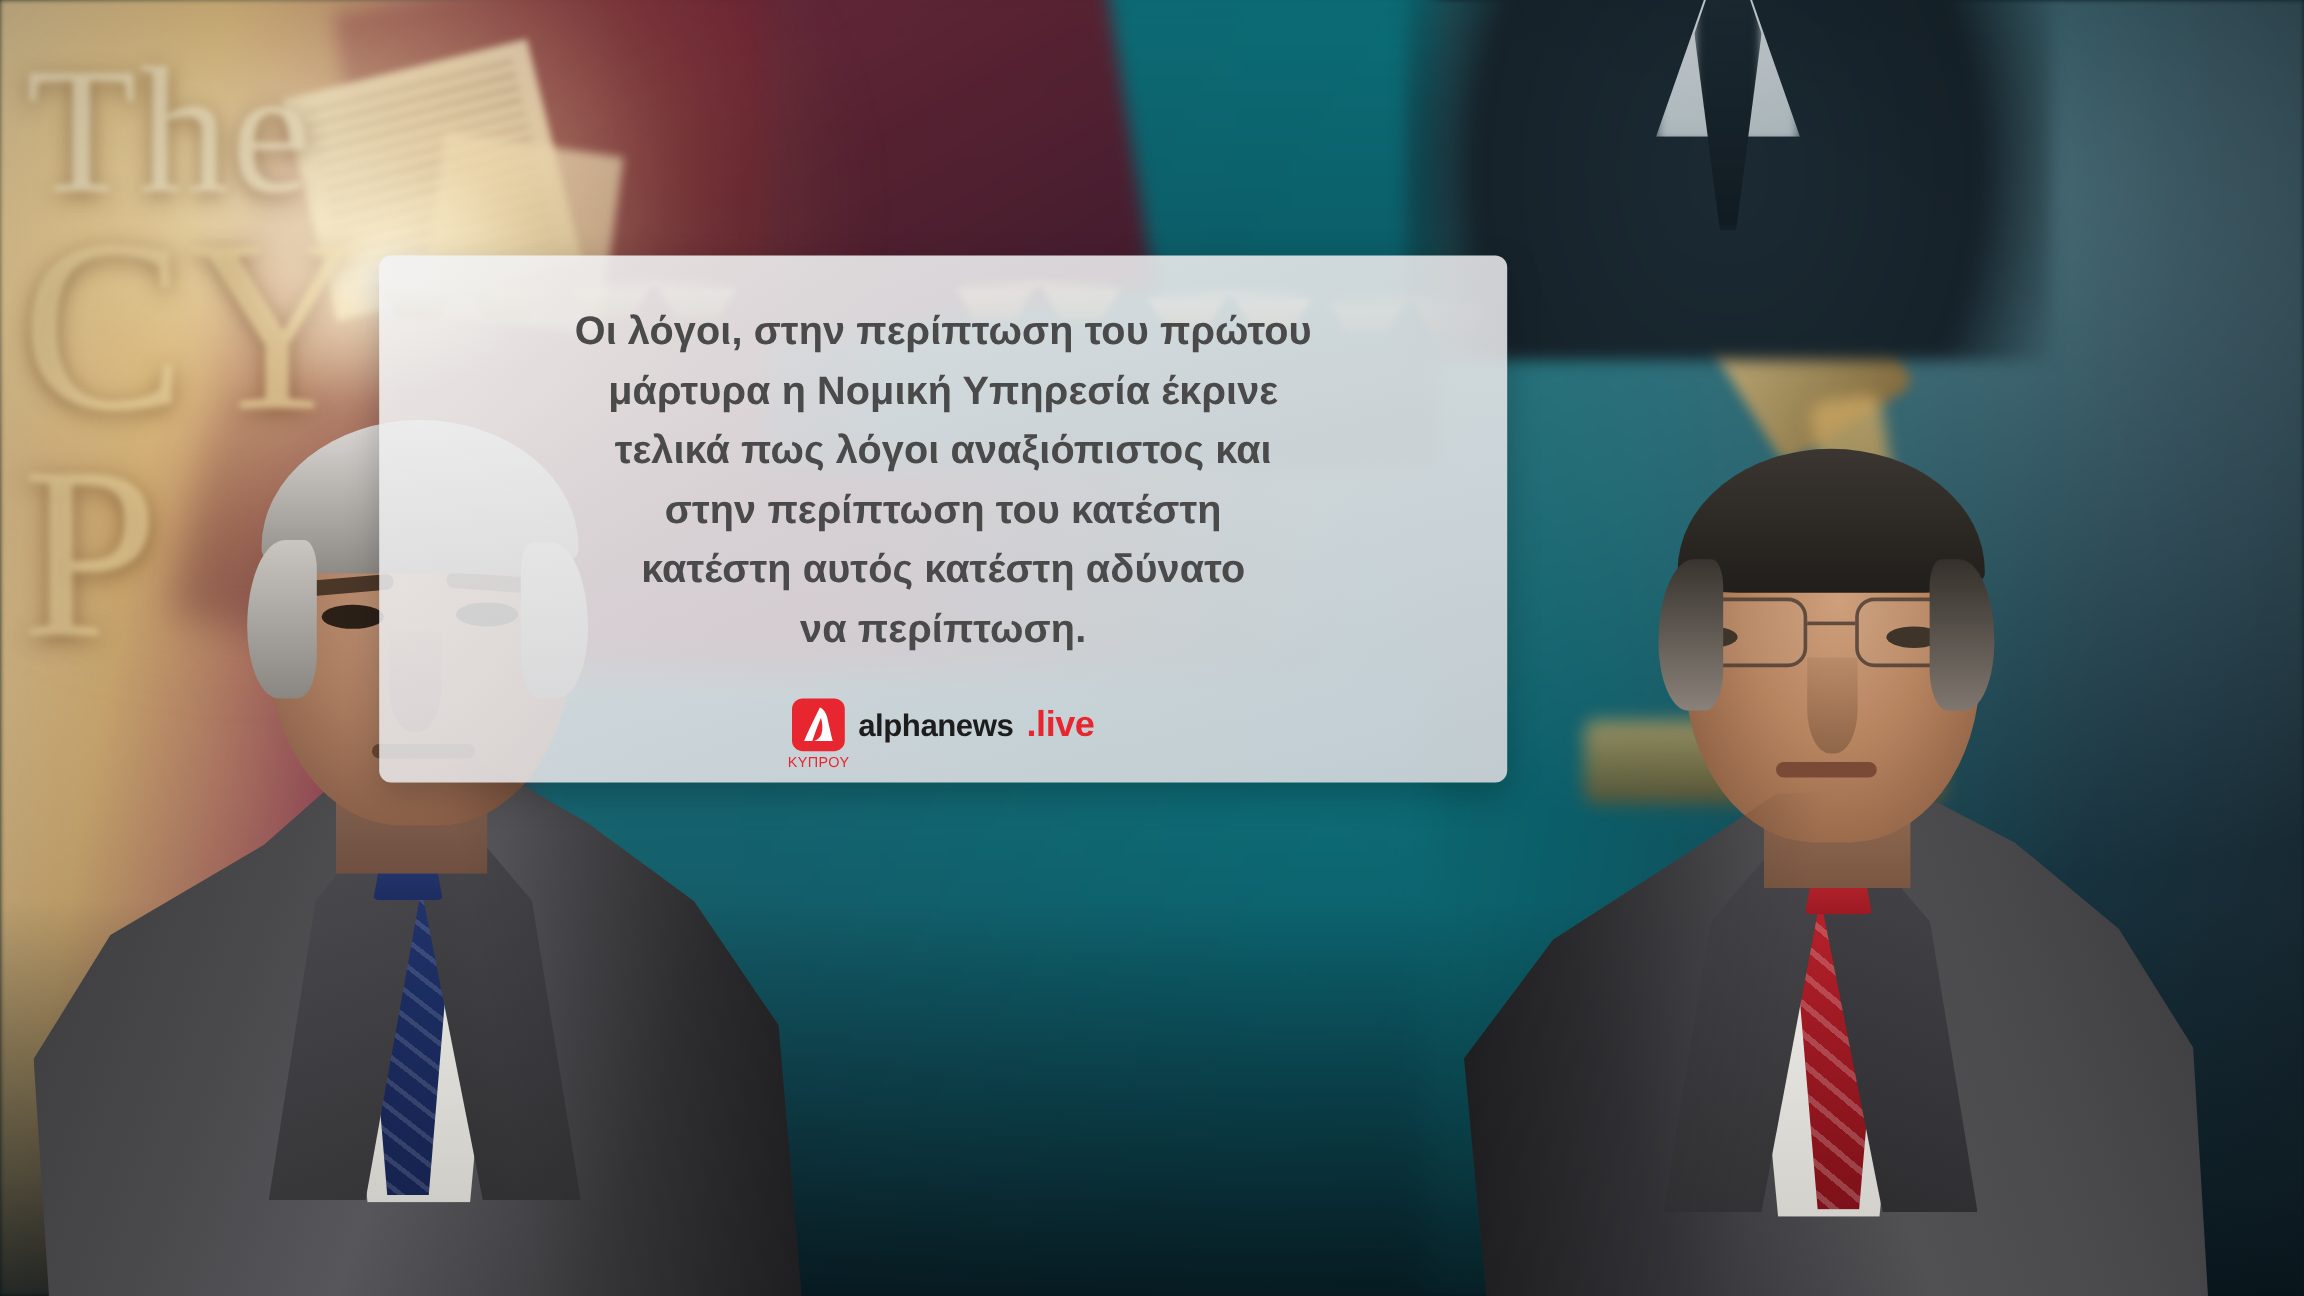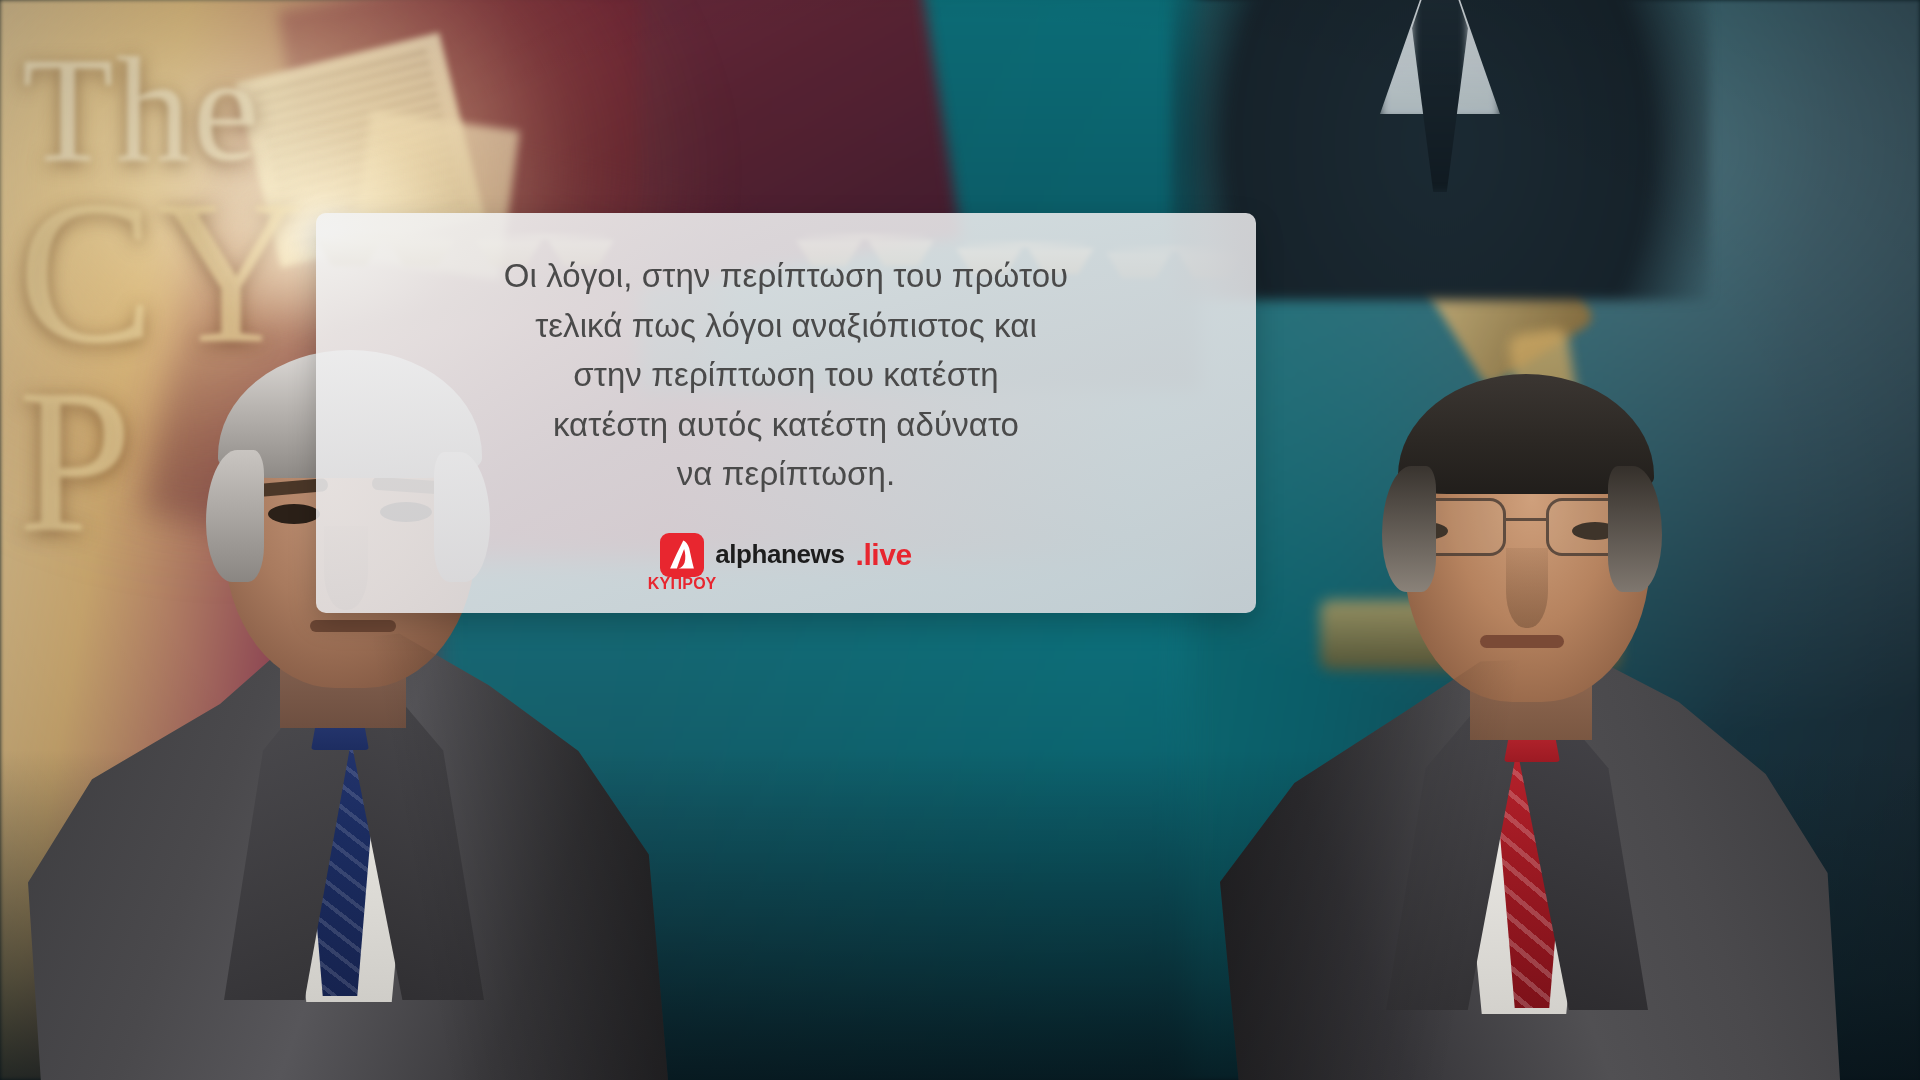--- a/index.html
+++ b/index.html
@@ -319,36 +319,36 @@
     margin-top:8px;
     background:linear-gradient(160deg, rgba(242,242,242,.90) 0%, rgba(232,232,234,.88) 45%, rgba(222,220,224,.86) 100%);
     border-radius:10px;
     padding:38px 46px 26px;
     box-shadow:0 10px 28px rgba(0,0,0,.22);
     min-height:400px;
     display:flex; flex-direction:column; align-items:center; justify-content:flex-start;
   }
   #body-text{
     color:#4a4a4a; font-size:33px; line-height:1.50; text-align:center;
-    font-weight:400; letter-spacing:.1px;
+    font-weight:700; letter-spacing:.1px;
   }
   #body-text .line{ display:block; white-space:nowrap; }
 
   
   #site-logo{
     margin-top:34px; display:flex; align-items:center; gap:11px;
   }
   #logo-mark{
     position:relative; width:44px; height:44px; background:#e8262f; border-radius:9px;
     display:flex; align-items:center; justify-content:center; flex-shrink:0;
   }
   #logo-mark svg{ width:34px; height:34px; display:block; }
   #logo-kyprou{
     position:absolute; left:50%; transform:translateX(-50%);
-    bottom:-16px; color:#e8262f; font-size:16px; font-weight:700; letter-spacing:.3px;
+    bottom:-16px; color:#e8262f; font-size:12px; font-weight:400; letter-spacing:.3px;
     white-space:nowrap;
   }
   #logo-word{ font-size:26px; font-weight:700; color:#1d1d1d; letter-spacing:-.4px; }
   #logo-tld{ font-size:30px; font-weight:700; color:#e8262f; letter-spacing:-.4px; }
 </style>
 </head>
 <body>
 
 <div id="stage">
 
@@ -453,20 +453,21 @@
     <div class="hair-sideR"></div>
     <div class="shadow"></div>
   </div>
 
   <div id="headline-card">
 
 
     <div id="body-panel">
       <div id="body-text">
         <span class="line">Οι λόγοι, στην περίπτωση του πρώτου</span>
+        <span class="line">μάρτυρα η Νομική Υπηρεσία έκρινε</span>
         <span class="line">τελικά πως λόγοι αναξιόπιστος και</span>
         <span class="line">στην περίπτωση του κατέστη</span>
         <span class="line">κατέστη αυτός κατέστη αδύνατο</span>
         <span class="line">να περίπτωση.</span>
       </div>
 
       <div id="site-logo">
         <div id="logo-mark">
           <svg viewBox="0 0 40 40" aria-hidden="true">
             <path d="M21.5 3 C17 12, 11 24, 6 36 L14 36 C17 27, 20 19, 22.5 13 C24 18, 24.5 24, 23 29 C21.5 33, 18.5 35, 15.5 36 L34 36 C32 28, 30 19, 28.5 12 C27 7.5, 24.5 4, 21.5 3 Z" fill="#ffffff"></path>

